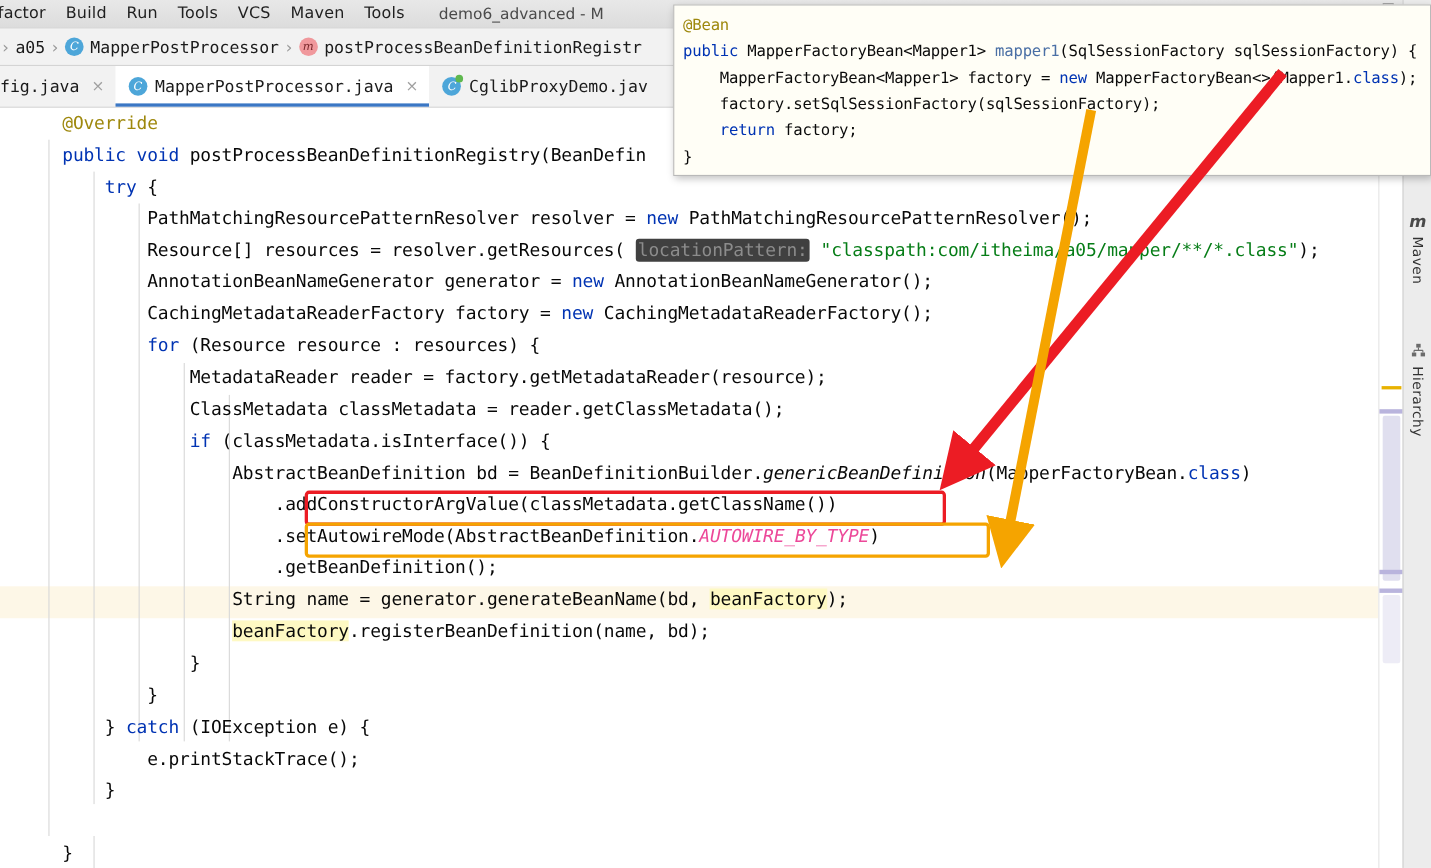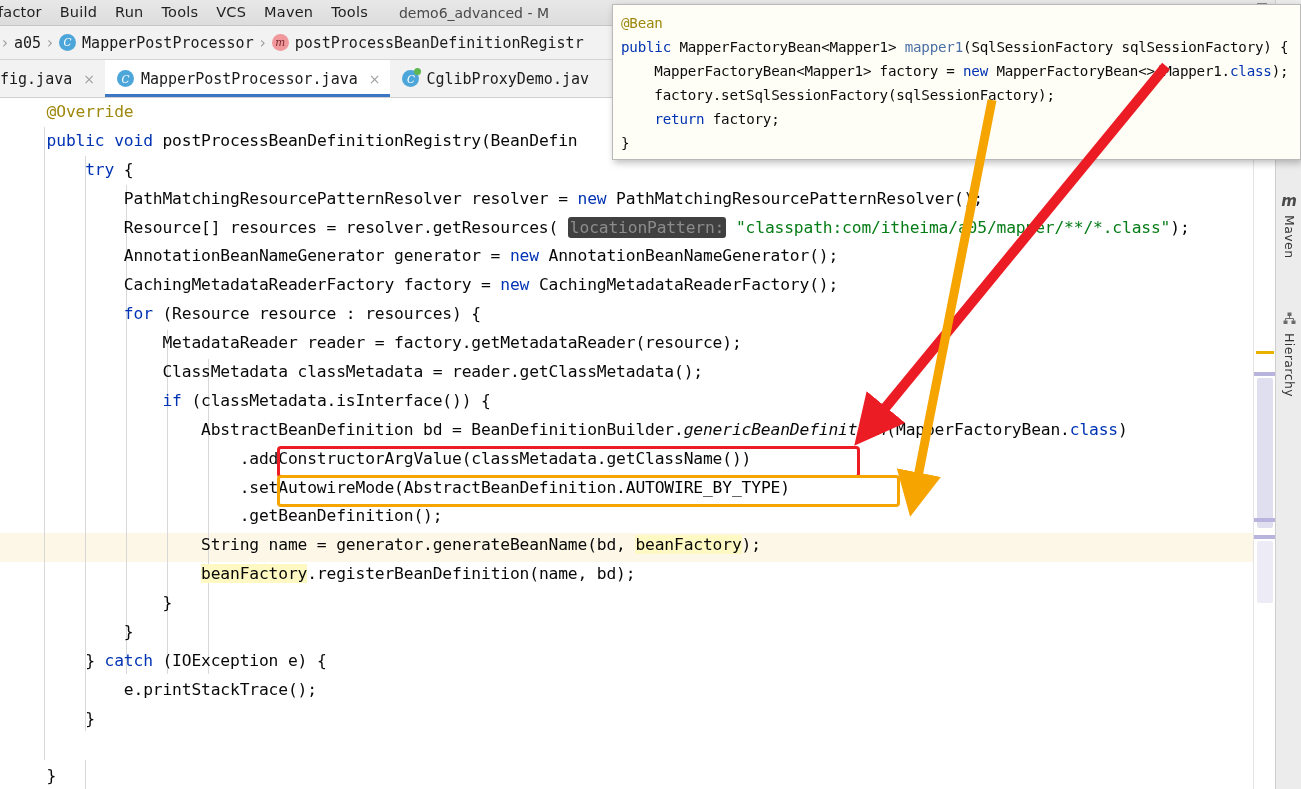--- a/index.html
+++ b/index.html
@@ -129,39 +129,39 @@
   }
   .code {
     position: absolute; left: 0; top: 0;
     font-family: "DejaVu Sans Mono", monospace;
     font-size: 16.3px;
     line-height: 28.9px;
     color: #080808;
     white-space: pre;
     letter-spacing: -0.15px;
   }
-  .line { height: 28.9px; padding-left: 8px; position: relative; }
+  .line { height: 28.9px; padding-left: 18px; position: relative; }
 
   
   .guide {
     position: absolute; width: 1px; background: #d8d8d8;
   }
 
   
   .cur-line {
     position: absolute; left: 0; width: 1253px; height: 29px;
     background: #fdf6e3;
     opacity: .85;
   }
 
   
   .kw    { color: #0033b3; }
   .anno  { color: #9e880d; }
   .str   { color: #067d17; }
-  .stat  { color: #000000; }
+  .stat  { color: #ec4899; font-style: italic; }
   .ital  { font-style: italic; }
   .hintp {
     color: #8c8c8c; background: #404040;
     border-radius: 3px; padding: 1px 2px;
   }
   .usage { background: #fef9c3; }
 
   
   .hl-box {
     position: absolute;

